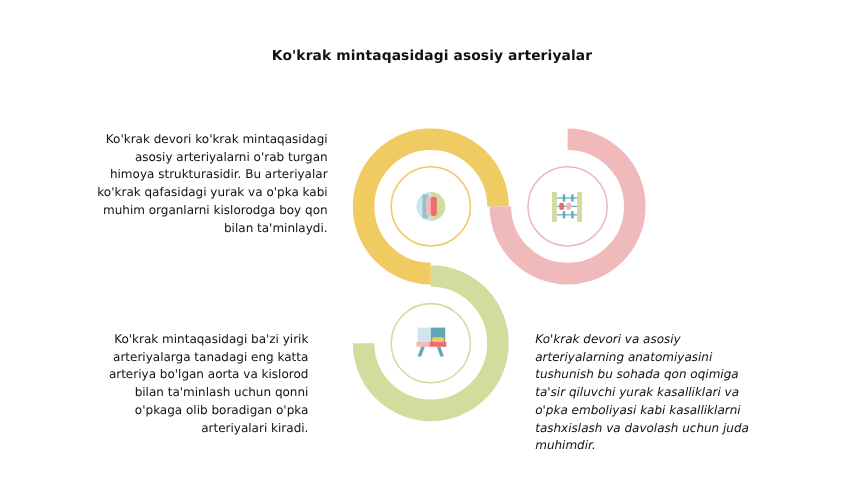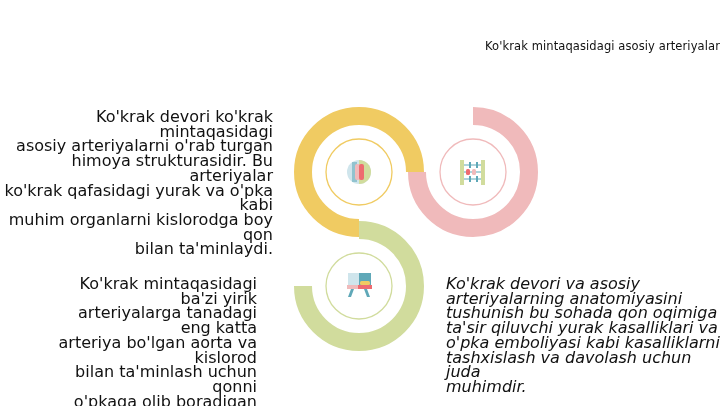--- a/index.html
+++ b/index.html
@@ -1,20 +1,20 @@
 <!DOCTYPE html>
 <html><head>
   <meta charset="utf-8">
   <style>
     html, body { margin: 0; padding: 0; background: #ffffff; }
     body { width: 720px; height: 406px; position: relative; overflow: hidden;
            font-family: "DejaVu Sans", sans-serif; color: #111111; }
-    .title { position: absolute; left: 0; top: 39px; width: 720px; text-align: right;
-             font-size: 11.5px; font-weight: normal; letter-spacing: 0.1px; }
-    .para { position: absolute; font-size: 16px; line-height: 14.7px; white-space: pre-line; }
+    .title { position: absolute; left: 0; top: 39px; width: 720px; text-align: center;
+             font-size: 11.5px; font-weight: bold; letter-spacing: 0.1px; }
+    .para { position: absolute; font-size: 10px; line-height: 14.7px; white-space: pre-line; }
     .para.p1 { right: 447px; top: 110px; text-align: right; }
     .para.p2 { right: 463px; top: 277px; text-align: right; margin-left: 44px; }
     .para.p3 { left: 446px; top: 277px; text-align: left; font-style: italic; }
     svg.graphic { position: absolute; left: 0; top: 0; }
   </style>
 </head>
 <body>
 
 <div class="title">Ko'krak mintaqasidagi asosiy arteriyalar</div>
 

